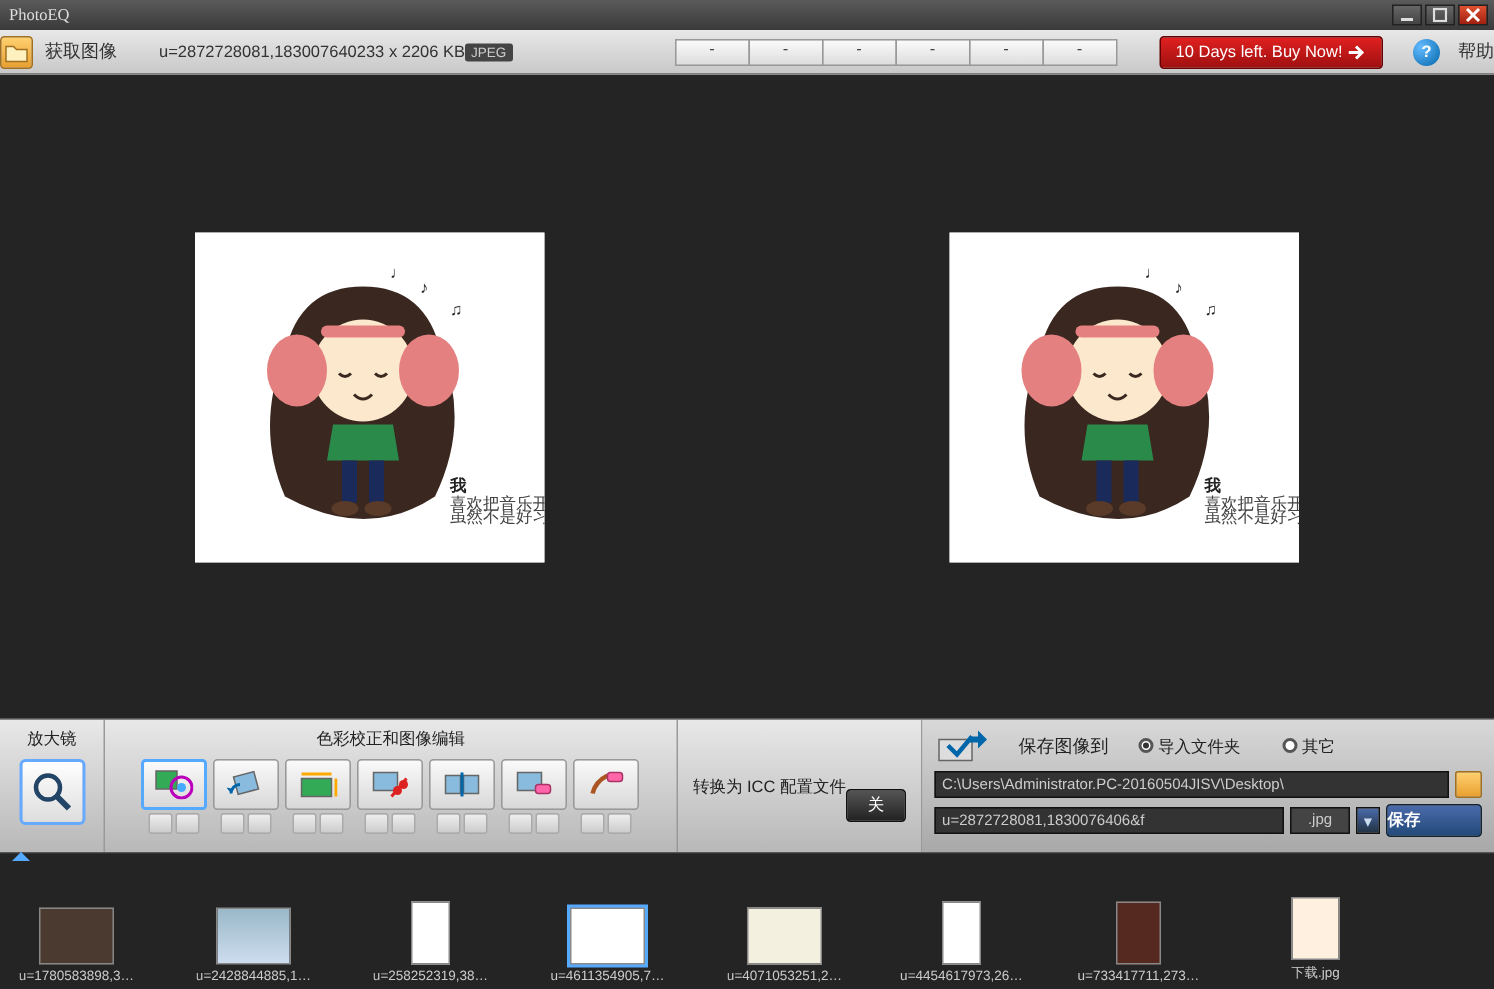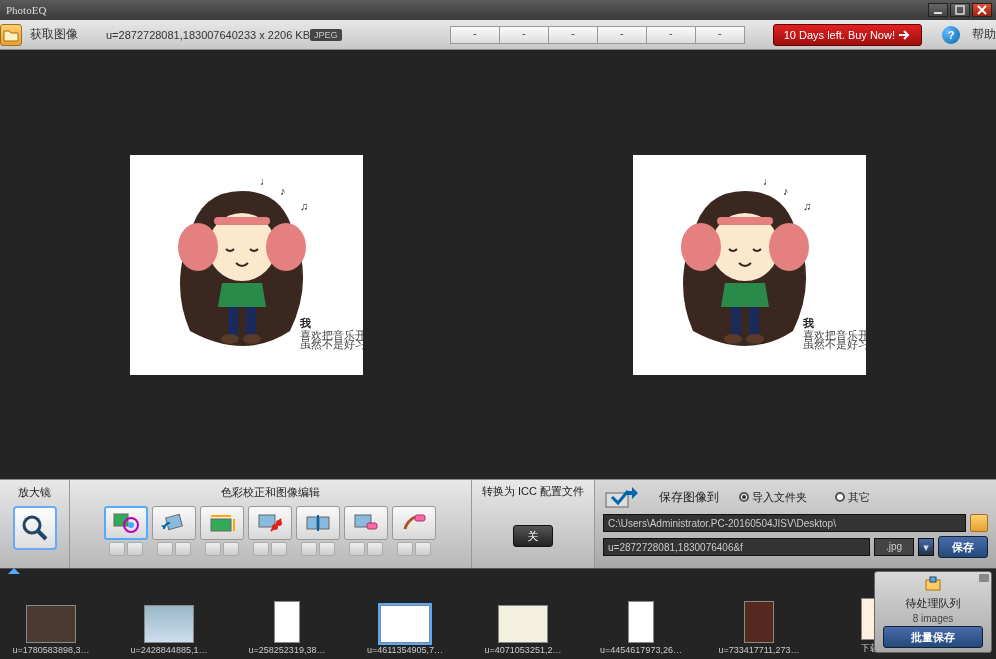--- a/index.html
+++ b/index.html
@@ -30,38 +30,38 @@
 .controls { background: linear-gradient(to bottom, #e8e8e8, #b8b8b8); height: 90px; display: flex; border-top: 1px solid #888; border-bottom: 1px solid #555; }
 .csection { display: flex; flex-direction: column; align-items: center; padding: 4px 8px; border-right: 1px solid #999; }
 .chead { font-size: 11px; color: #222; height: 16px; display: flex; align-items: center; }
 .magbtn { width: 44px; height: 44px; background: linear-gradient(to bottom, #fff, #ddd); border: 2px solid #6af; border-radius: 4px; display: flex; align-items: center; justify-content: center; margin-top: 6px; cursor: pointer; }
 .toolbtns { display: flex; gap: 4px; margin-top: 6px; }
 .toolcol { display: flex; flex-direction: column; gap: 2px; align-items: center; }
 .toolbtn { width: 44px; height: 34px; background: linear-gradient(to bottom, #fafafa, #d8d8d8); border: 1px solid #999; border-radius: 3px; display: flex; align-items: center; justify-content: center; cursor: pointer; }
 .toolbtn.sel { border: 2px solid #5af; }
 .smbtn { width: 16px; height: 14px; background: linear-gradient(to bottom, #eee, #ccc); border: 1px solid #aaa; border-radius: 2px; cursor: pointer; display:flex; align-items:center; justify-content:center; }
 .smrow { display: flex; gap: 2px; }
-.convsec { display: flex; flex-direction: column; align-items: center; padding: 4px 10px; border-right: 1px solid #999; }
+.convsec { display: flex; flex-direction: row; align-items: center; padding: 4px 10px; border-right: 1px solid #999; }
 .convhead { font-size: 11px; color: #222; }
 .convbtn { margin-top: 26px; width: 40px; height: 22px; background: linear-gradient(to bottom, #555, #222); color: #fff; border: 1px solid #111; border-radius: 3px; cursor: pointer; text-align: center; line-height: 20px; }
 
 .savesec { flex: 1; padding: 4px 8px; background: linear-gradient(to bottom, #d8d8d8, #a8a8a8); display: flex; flex-direction: column; gap: 4px; }
 .saverow1 { display: flex; align-items: center; gap: 20px; }
 .saveicon { width: 36px; height: 26px; display: flex; align-items: center; justify-content: center; }
 .radio { width: 10px; height: 10px; border-radius: 50%; border: 2px solid #555; display: inline-block; margin-right: 3px; background: #fff; }
 .radio.on::after { content: ''; display: block; width: 4px; height: 4px; background: #333; border-radius: 50%; margin: 1px; }
 .radiolabel { font-size: 11px; color: #222; display: flex; align-items: center; cursor: pointer; margin-right: 8px; }
 .pathbar { display: flex; align-items: center; gap: 4px; }
 .pathinput { flex: 1; background: #333; color: #ccc; border: 1px solid #111; padding: 2px 4px; height: 18px; font-size: 10px; }
 .folderbtn { width: 18px; height: 18px; background: linear-gradient(to bottom, #ffd070, #e8a030); border: 1px solid #a07020; border-radius: 2px; cursor: pointer; }
 .fnrow { display: flex; align-items: center; gap: 4px; }
 .fninput { flex: 1; background: #333; color: #ccc; border: 1px solid #111; padding: 2px 4px; height: 18px; font-size: 10px; }
 .extsel { width: 40px; background: #444; color: #ccc; border: 1px solid #111; height: 18px; font-size: 10px; text-align: center; line-height: 16px; cursor: pointer; }
 .extdd { width: 16px; height: 18px; background: linear-gradient(to bottom, #4a6aaa, #234); border: 1px solid #111; cursor: pointer; display:flex;align-items:center;justify-content:center;color:#cde; }
-.savebtn2 { width: 50px; height: 22px; background: linear-gradient(to bottom, #4a6aaa, #234a7a); color: #fff; border: 1px solid #123; border-radius: 3px; cursor: pointer; font-weight: bold; text-align: center; line-height: 20px; }
+.savebtn2 { width: 64px; height: 22px; background: linear-gradient(to bottom, #4a6aaa, #234a7a); color: #fff; border: 1px solid #123; border-radius: 3px; cursor: pointer; font-weight: bold; line-height: 20px; }
 
 .filmstrip { background: #242424; height: 90px; position: relative; display: flex; align-items: flex-end; padding: 4px 6px; gap: 28px; }
 .fitem { display: flex; flex-direction: column; align-items: center; gap: 2px; width: 90px; cursor: pointer; }
 .fimg { width: 50px; height: 38px; background: #fff; border: 1px solid #888; }
 .fitem.sel .fimg { outline: 2px solid #5af; }
 .flabel { font-size: 9px; color: #ccc; white-space: nowrap; overflow: hidden; text-overflow: clip; max-width: 90px; }
 .queuepanel { position: absolute; right: 4px; top: 2px; width: 118px; height: 82px; background: linear-gradient(to bottom, #d8d8d8, #a8a8a8); border: 1px solid #666; border-radius: 3px; display: flex; flex-direction: column; align-items: center; padding: 4px; gap: 2px; }
 .queueicon { width: 18px; height: 18px; }
 .queuelabel { font-size: 11px; color: #222; }
 .queuecount { font-size: 10px; color: #444; }
@@ -344,23 +344,13 @@
     </div>
   <div class="fitem">
       <div class="fimg" style="width:30px;height:42px;background:#552820"></div>
       <div class="flabel">u=733417711,273…</div>
     </div>
   <div class="fitem">
       <div class="fimg" style="width:32px;height:42px;background:#fff0e0"></div>
       <div class="flabel">下载.jpg</div>
     </div>
 
-  <div class="queuepanel">
-    <div class="qcorner"></div>
-    <svg class="queueicon" width="18" height="18">
-        <rect x="2" y="4" width="14" height="10" fill="#fc6" stroke="#a70"></rect>
-        <rect x="6" y="1" width="6" height="5" fill="#5ad" stroke="#247"></rect>
-      </svg>
-    <div class="queuelabel">待处理队列</div>
-    <div class="queuecount">8 images</div>
-    <div class="batchbtn">批量保存</div>
-  </div>
 </div>
 
 </body></html>

